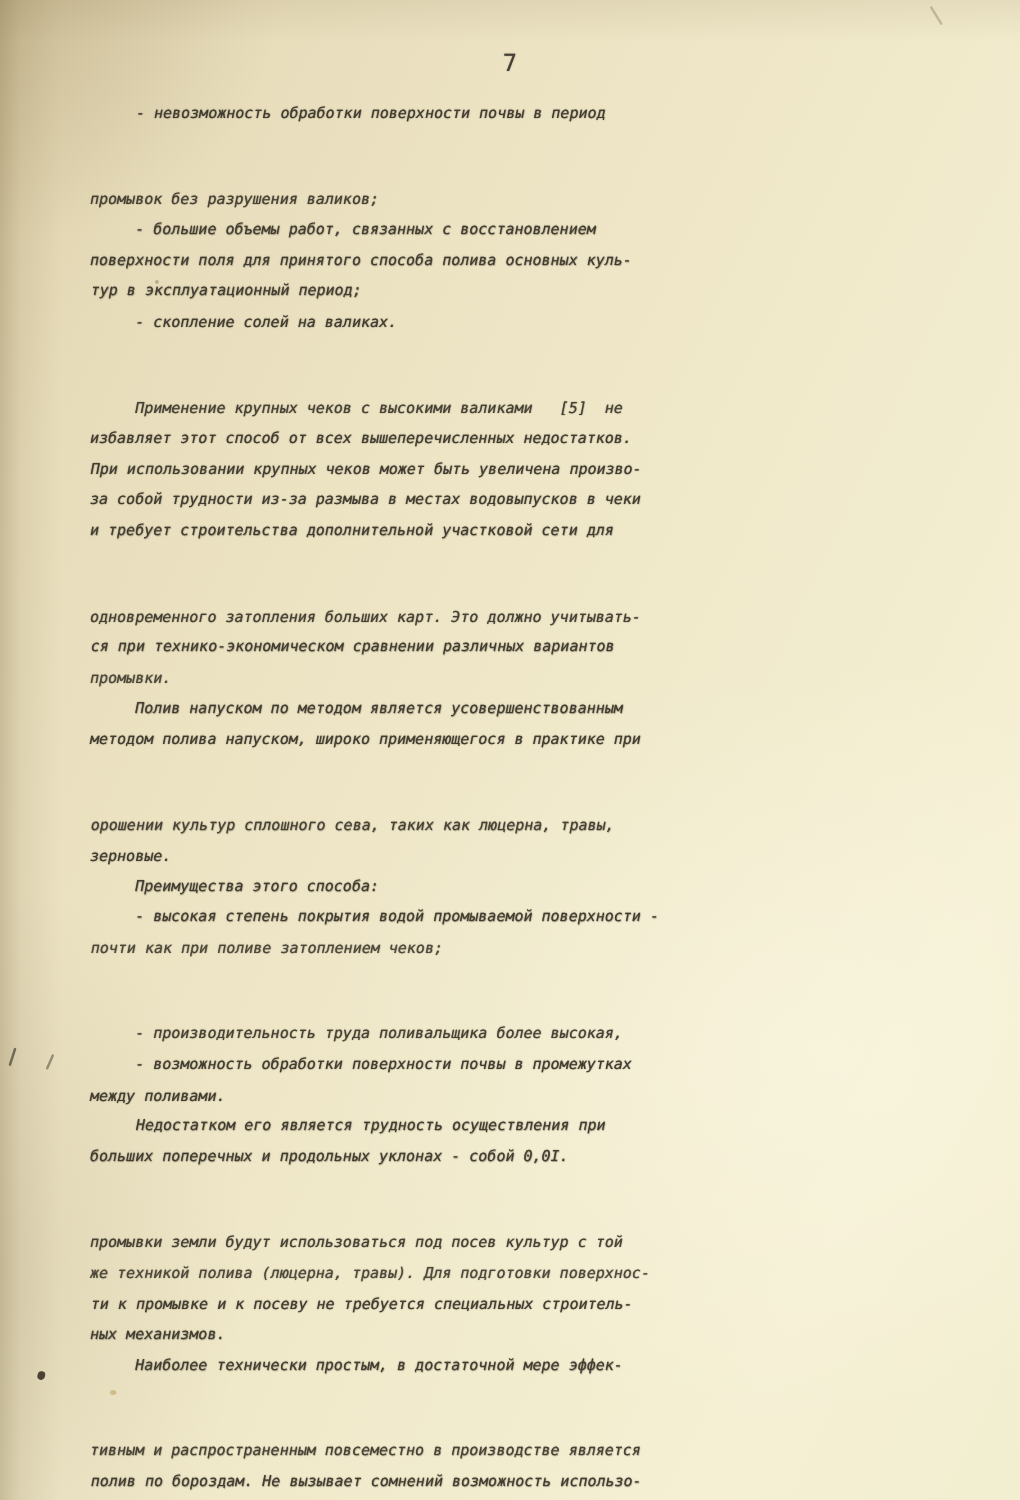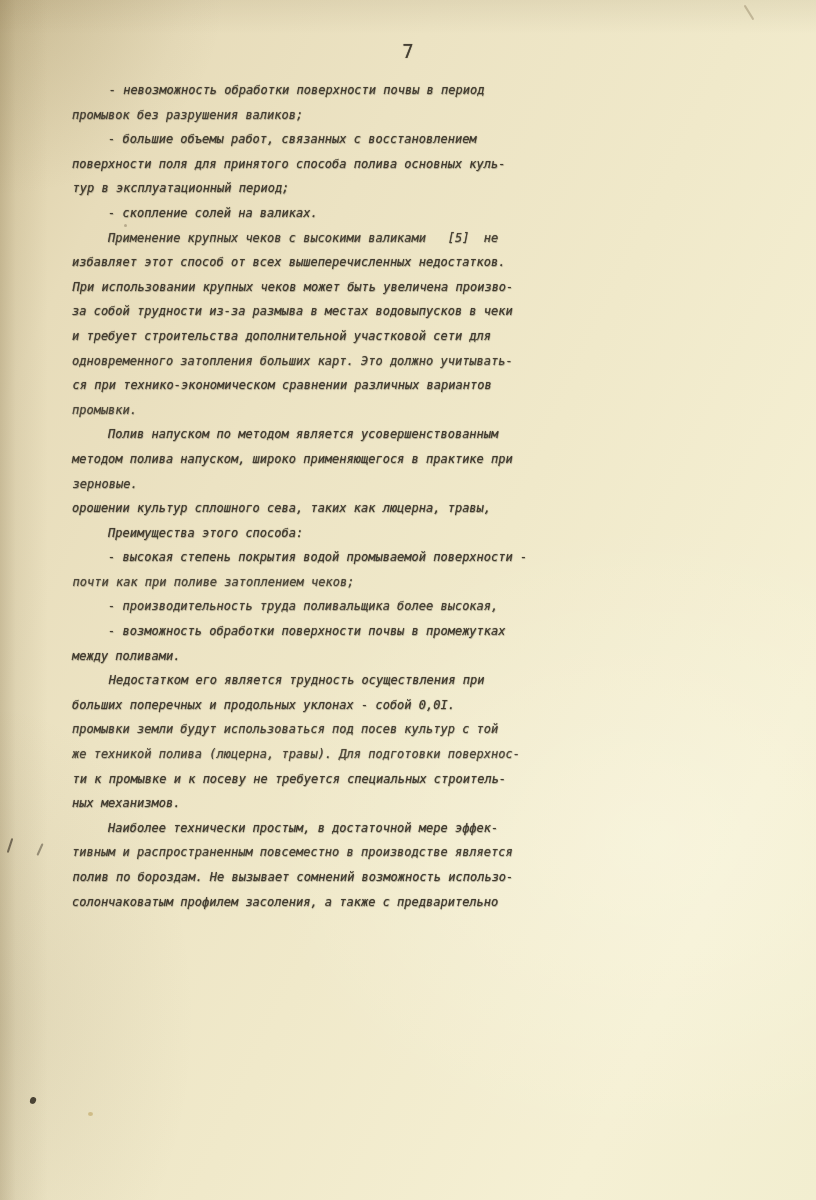--- a/index.html
+++ b/index.html
@@ -38,21 +38,21 @@
     color: #423c30;
     text-shadow: 0 0 1px rgba(62,56,44,0.75), 0.4px 0.5px 0.7px rgba(62,56,44,0.35);
     letter-spacing: 0;
     font-style: italic;
   }
   .line { white-space: pre; height: 24.6px; }
   
   .line:nth-child(3n)   { transform: translateY(0.4px); }
   .line:nth-child(4n+1) { transform: translateX(0.6px); }
   .line:nth-child(7n)   { opacity: 0.93; }
-  .line:nth-child(5n+2) { opacity: 0.97; }
+  .line:nth-child(5n+2) { opacity: 0.97; margin-top: 44px; }
 
   .mark { position: absolute; pointer-events: none; }
   .ink-dot {
     left: 30px; top: 1097px; width: 6px; height: 7px;
     background: #4a4335; border-radius: 50% 45% 55% 50%;
     transform: rotate(15deg);
   }
   .pen-slash-1 {
     left: 9px; top: 838px; width: 2px; height: 15px;
     background: rgba(72,64,50,0.70); border-radius: 2px;
@@ -94,22 +94,22 @@
       <div class="line">     Применение крупных чеков с высокими валиками   [5]  не</div>
       <div class="line">избавляет этот способ от всех вышеперечисленных недостатков.</div>
       <div class="line">При использовании крупных чеков может быть увеличена произво-</div>
       <div class="line">за собой трудности из-за размыва в местах водовыпусков в чеки</div>
       <div class="line">и требует строительства дополнительной участковой сети для</div>
       <div class="line">одновременного затопления больших карт. Это должно учитывать-</div>
       <div class="line">ся при технико-экономическом сравнении различных вариантов</div>
       <div class="line">промывки.</div>
       <div class="line">     Полив напуском по методом является усовершенствованным</div>
       <div class="line">методом полива напуском, широко применяющегося в практике при</div>
+      <div class="line">орошении культур сплошного сева, таких как люцерна, травы,</div>
       <div class="line">зерновые.</div>
-      <div class="line">орошении культур сплошного сева, таких как люцерна, травы,</div>
       <div class="line">     Преимущества этого способа:</div>
       <div class="line">     - высокая степень покрытия водой промываемой поверхности -</div>
       <div class="line">почти как при поливе затоплением чеков;</div>
       <div class="line">     - производительность труда поливальщика более высокая,</div>
       <div class="line">     - возможность обработки поверхности почвы в промежутках</div>
       <div class="line">между поливами.</div>
       <div class="line">     Недостатком его является трудность осуществления при</div>
       <div class="line">больших поперечных и продольных уклонах - собой 0,0I.</div>
       <div class="line">промывки земли будут использоваться под посев культур с той</div>
       <div class="line">же техникой полива (люцерна, травы). Для подготовки поверхнос-</div>

